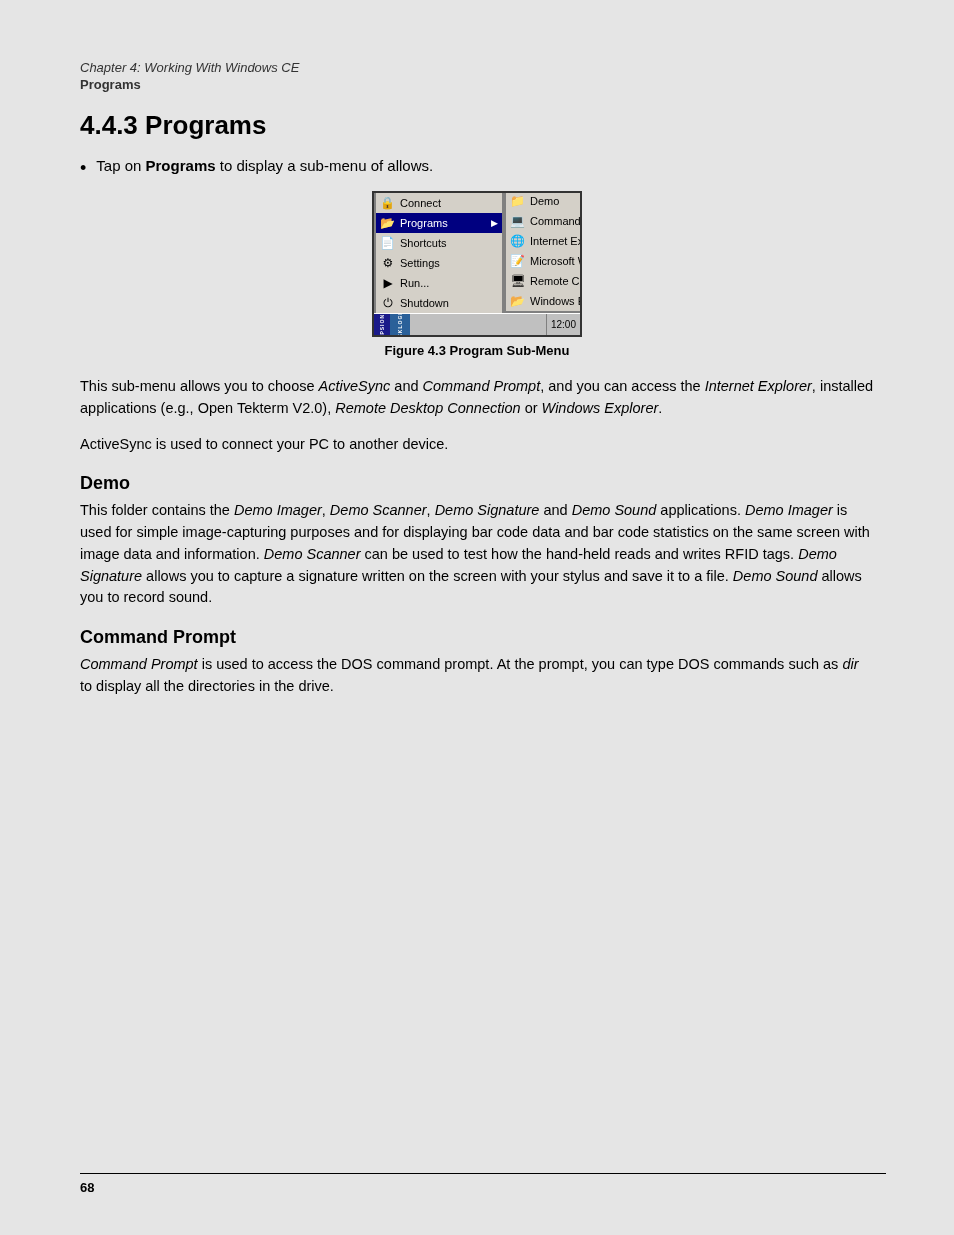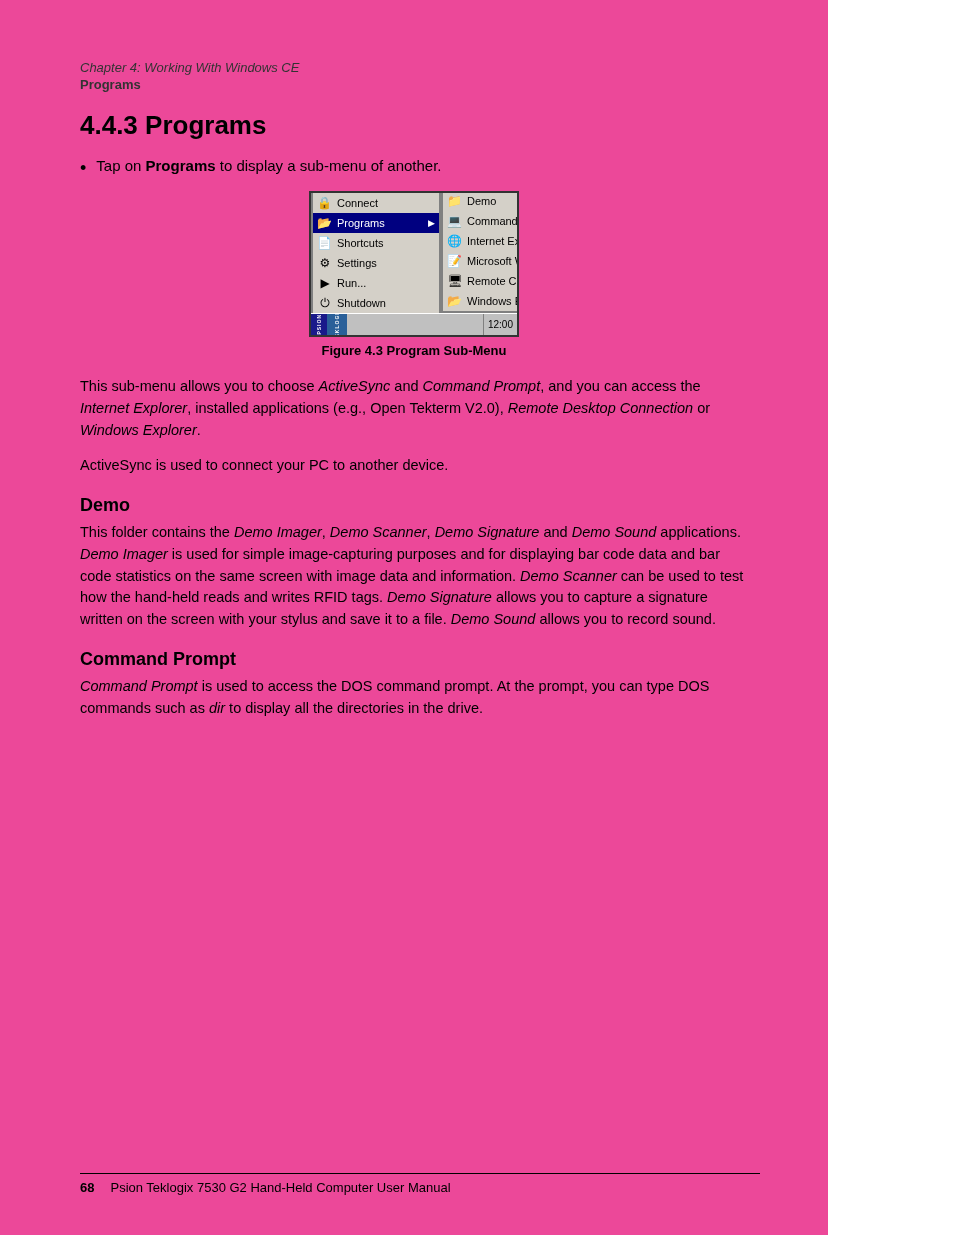--- a/index.html
+++ b/index.html
@@ -7,23 +7,23 @@
       background: #ffffff;
       font-family: "Times New Roman", Times, serif;
       font-size: 15px;
       color: #000000;
       width: 954px;
       min-height: 1235px;
       padding: 0;
     }
 
     .page-container {
-      width: 828px;
+      width: 954px;
       min-height: 1235px;
-      background: #ec4899;
+      background: #e5e5e5;
       padding: 60px 80px 60px 80px;
       position: relative;
     }
 
     
     .breadcrumb {
       font-size: 13px;
       font-style: italic;
       color: #333;
       margin-bottom: 2px;
@@ -266,21 +266,21 @@
     <span class="breadcrumb-bold">Programs</span>
   </div>
 
   <div class="section-heading">
     <span>4.4.3</span>&nbsp;<span>Programs</span>
   </div>
 
   <div class="intro-bullet">
     <span class="bullet-dot">•</span>
     <span>
-      <span>Tap on</span> <strong>Programs</strong><span> to display a sub-menu of another.</span>
+      <span>Tap on</span> <strong>Programs</strong><span> to display a sub-menu of allows.</span>
     </span>
   </div>
 
   <div class="screenshot-wrap">
     <div class="screenshot-box">
 
       <div class="desktop-area">
         <div class="desktop-icon">
           <div class="icon-img">📱</div>
           <span>My Device</span>
@@ -391,16 +391,15 @@
     This folder contains the <em>Demo Imager</em>, <em>Demo Scanner</em>, <em>Demo Signature</em> and <em>Demo Sound</em> applications. <em>Demo Imager</em> is used for simple image-capturing purposes and for displaying bar code data and bar code statistics on the same screen with image data and information. <em>Demo Scanner</em> can be used to test how the hand-held reads and writes RFID tags. <em>Demo Signature</em> allows you to capture a signature written on the screen with your stylus and save it to a file. <em>Demo Sound</em> allows you to record sound.
   </p>
 
   <div class="sub-heading">Command  Prompt</div>
   <p class="body-text">
     <em>Command Prompt</em> is used to access the DOS command prompt. At the prompt, you can type DOS commands such as <em>dir</em> to display all the directories in the drive.
   </p>
 
   <div class="page-footer">
     <span class="footer-page-num">68</span>
-    <span>Psion Teklogix 7530 G2 Hand-Held Computer User Manual</span>
   </div>
 
 </div>
 
 </body></html>

